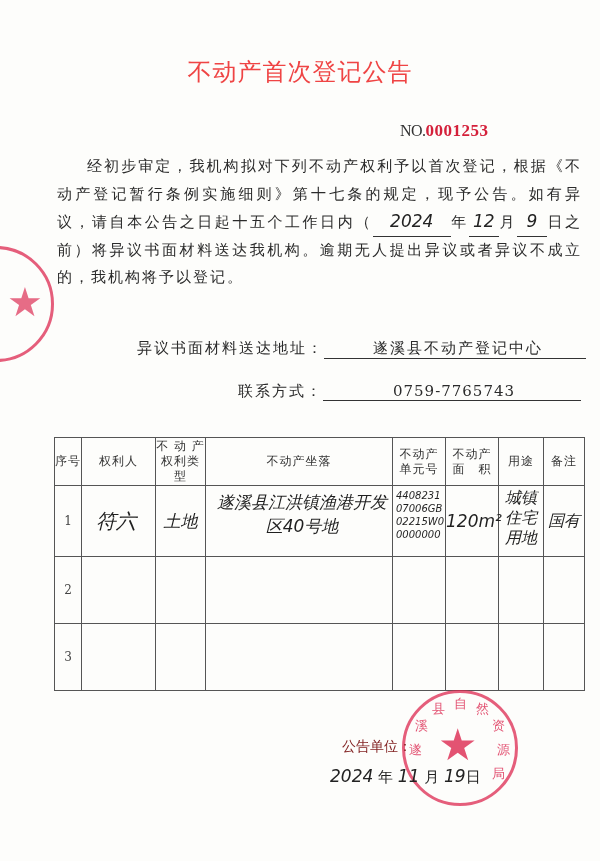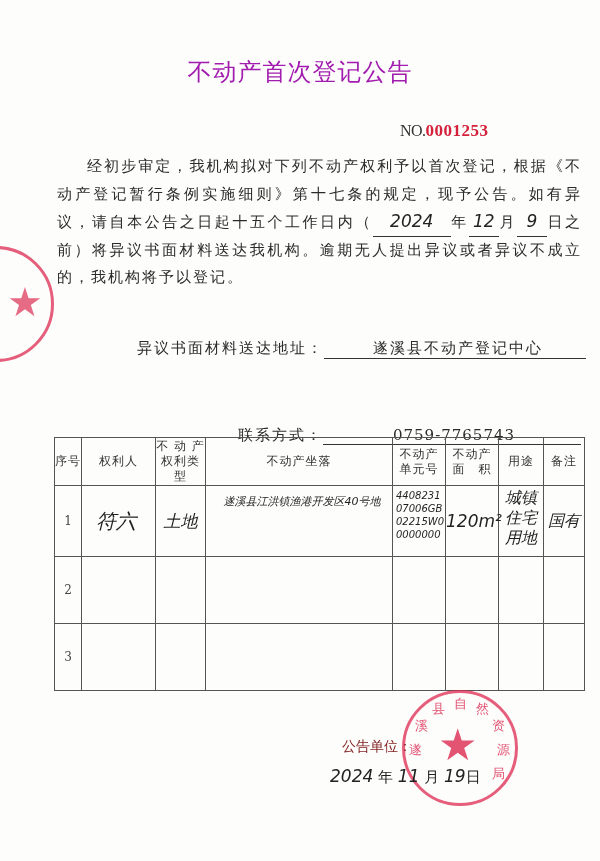--- a/index.html
+++ b/index.html
@@ -4,49 +4,49 @@
   <style>
     html, body { margin: 0; padding: 0; }
     body {
       width: 600px; height: 861px; background: #fdfdfb; position: relative; overflow: hidden;
       font-family: "DejaVu Serif", "Liberation Serif", serif; color: #2a2a2a;
     }
     .abs { position: absolute; }
     .title {
       left: 0; width: 600px; top: 56px; text-align: center;
       font-family: "DejaVu Sans", "Liberation Sans", sans-serif;
-      font-size: 24px; letter-spacing: 1px; color: #a21caf;
+      font-size: 24px; letter-spacing: 1px; color: #ef4444;
     }
     .serial { left: 400px; top: 121px; font-size: 16px; color: #333; font-family: "Liberation Serif", serif; }
     .serial .lbl { font-size: 16px; letter-spacing: -0.5px; }
     .serial .num { color: #d4203a; font-family: Liberation Serif, serif; font-size: 17px; font-weight: bold; letter-spacing: 0.5px; }
     .para {
       left: 57px; width: 525px; top: 153px; font-size: 15px; line-height: 27.5px;
       text-indent: 30px; letter-spacing: 2px; color: #2b2b2b; text-align: justify;
     }
     .hw { font-family: "DejaVu Sans", sans-serif; font-style: italic; color: #222; display: inline-block; border-bottom: 1px solid #333; text-align: center; text-indent: 0; letter-spacing: 0; font-size: 17px; }
     .line-row { font-size: 15px; letter-spacing: 2px; color: #2b2b2b; text-align: center; }
     .fill { display: inline-block; border-bottom: 1px solid #333; letter-spacing: 2px; }
     .addr { left: 137px; top: 339px; }
     .addr .fill { width: 256px; padding-left: 6px; }
-    .contact { left: 238px; top: 382px; margin-top: 44px; }
+    .contact { left: 238px; top: 382px; }
     .contact .fill { width: 254px; padding-left: 4px; letter-spacing: 1px; }
     table.reg {
       position: absolute; left: 54px; top: 437px; width: 530px; height: 248px;
       border-collapse: collapse; table-layout: fixed;
       font-family: "DejaVu Serif", serif; font-size: 12px; color: #333;
     }
     table.reg td, table.reg th { border: 1px solid #555; text-align: center; vertical-align: middle; padding: 0; font-weight: normal; }
     table.reg th { height: 47px; font-size: 12px; line-height: 15px; letter-spacing: 1px; }
     table.reg tr.r1 td { height: 66px; }
     table.reg tr.r2 td, table.reg tr.r3 td { height: 66px; }
     .cellhw { font-family: "DejaVu Sans", sans-serif; font-style: italic; color: #1f1f1f; }
     .c-owner { font-size: 20px; text-align: left !important; padding-left: 14px !important; }
     .c-type { font-size: 17px; }
-    .c-loc { font-size: 11px; text-align: center; padding-left: 6px !important; line-height: 24px; vertical-align: top !important; padding-top: 4px !important; font-style: italic; }
+    .c-loc { font-size: 17px; text-align: center; padding-left: 6px !important; line-height: 24px; vertical-align: top !important; padding-top: 4px !important; font-style: italic; }
     .c-unit { font-size: 10px; text-align: left !important; padding-left: 3px !important; line-height: 13px; word-break: break-all; vertical-align: top !important; padding-top: 3px !important; }
     .c-area { font-size: 17px; }
     .c-use { font-size: 16px; line-height: 20px; vertical-align: top !important; padding-top: 2px !important; }
     .c-note { font-size: 16px; }
     .seqno { font-size: 12px; color: #444; }
     .issuer { left: 342px; top: 738px; font-size: 14px; font-family: "DejaVu Sans", sans-serif; color: #7f1d1d; }
     .issue-date { left: 330px; top: 766px; font-size: 15px; font-family: "DejaVu Sans", sans-serif; color: #222; }
     .issue-date .h { font-style: italic; font-size: 17px; }
     .seal {
       position: absolute; border-radius: 50%; border: 3px solid rgba(220, 40, 80, 0.75);

